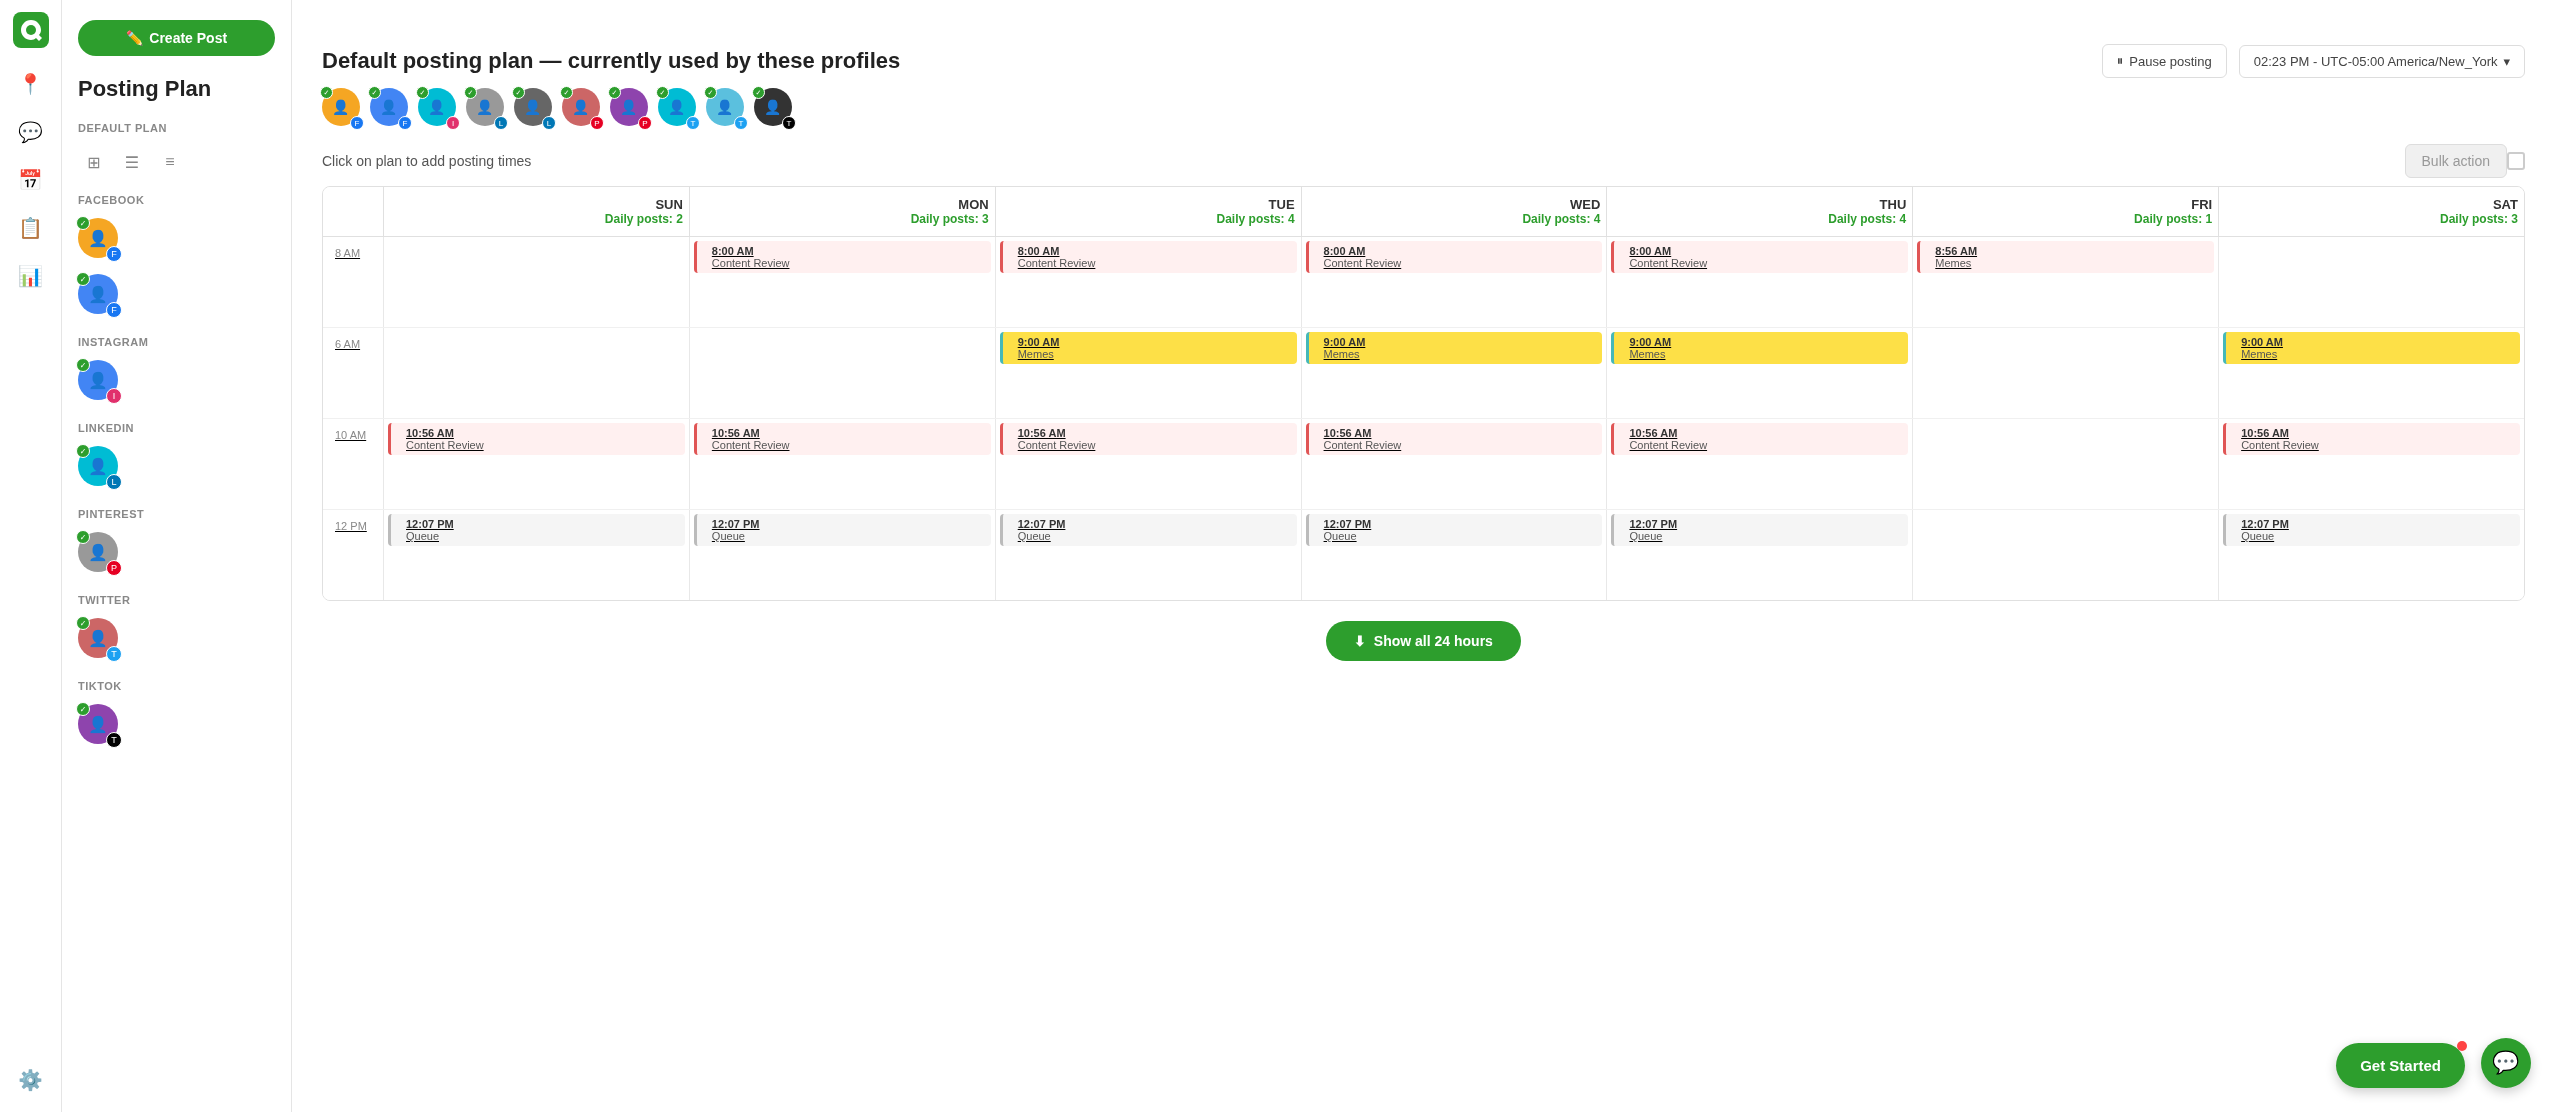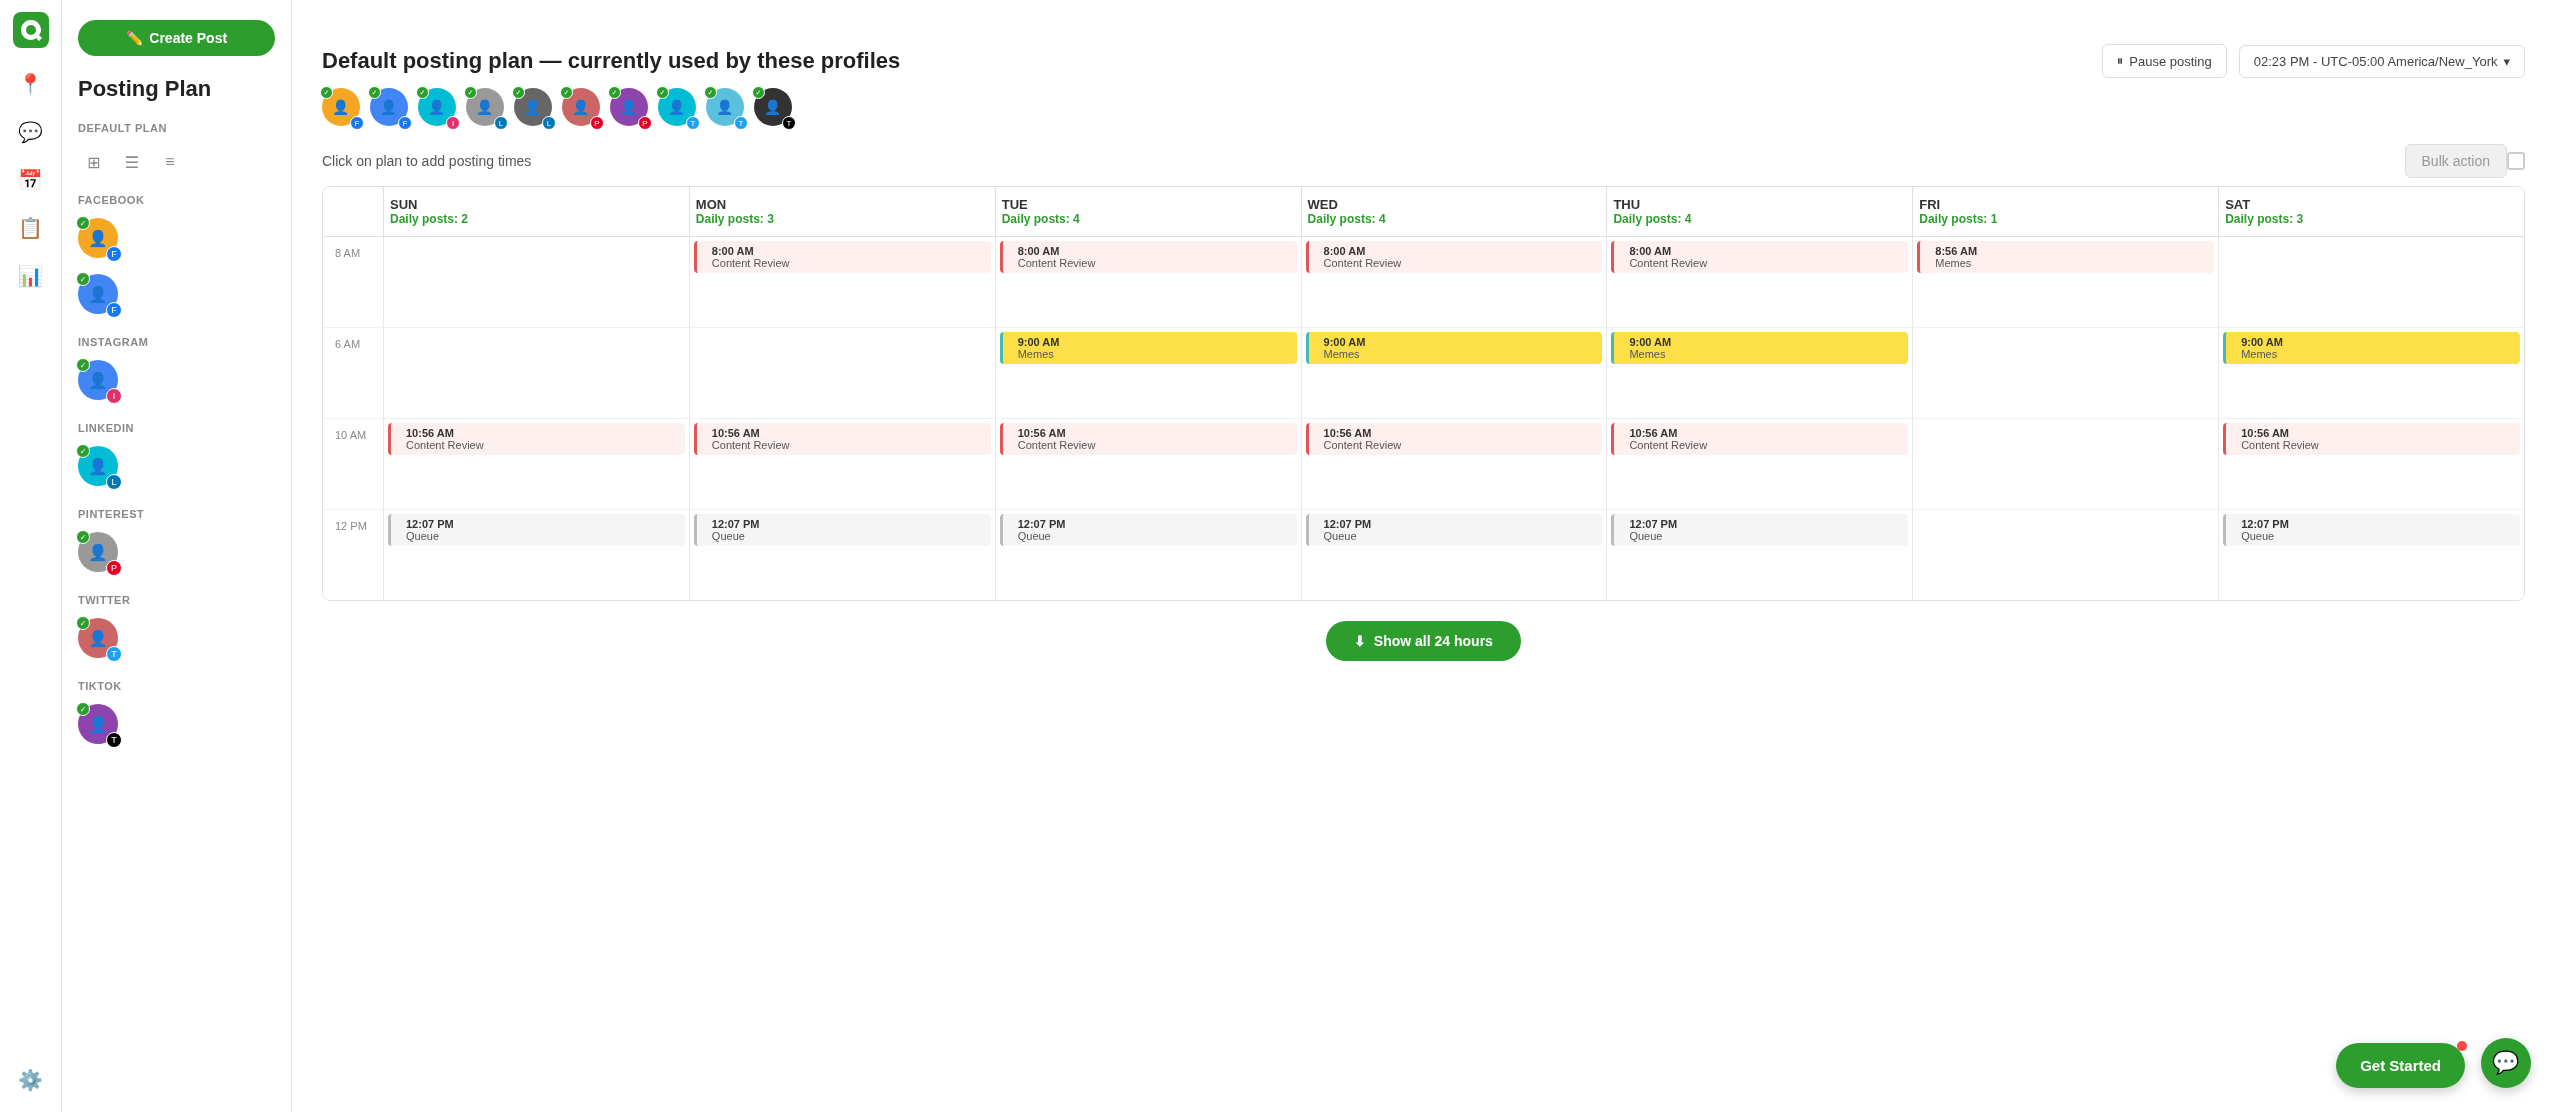--- a/index.html
+++ b/index.html
@@ -47,26 +47,26 @@
     
     .cal-header-row { padding: 0 30px 8px; display: flex; align-items: center; justify-content: space-between; }
     .click-plan-text { font-size: 14px; color: #555; }
     .bulk-action-area { display: flex; align-items: center; gap: 0; }
     .bulk-action-btn { background: #f0f0f0; border: 1px solid #ddd; border-radius: 6px; padding: 8px 16px; font-size: 14px; color: #999; cursor: pointer; }
     .bulk-checkbox { width: 18px; height: 18px; border: 2px solid #ccc; border-radius: 3px; cursor: pointer; }
 
     
     .calendar { margin: 0 30px; border: 1px solid #e0e0e0; border-radius: 8px; overflow: hidden; }
     .cal-days-header { display: grid; grid-template-columns: 60px repeat(7, 1fr); background: #fff; border-bottom: 1px solid #e0e0e0; }
-    .cal-day-header { padding: 10px 6px; text-align: left; border-left: 1px solid #e0e0e0; }
+    .cal-day-header { padding: 10px 6px; text-align: right; border-left: 1px solid #e0e0e0; }
     .cal-day-header:first-child { border-left: none; }
     .cal-day-name { font-size: 13px; font-weight: 700; color: #333; }
     .cal-daily-posts { font-size: 12px; color: #2d9e2d; font-weight: 600; }
     .cal-time-col { font-size: 11px; color: #888; padding: 6px 8px; text-align: right; }
-    .cal-row { display: grid; grid-template-columns: 60px repeat(7, 1fr); min-height: 90px; border-bottom: 1px solid #f0f0f0; background: #fff; }
+    .cal-row { display: grid; grid-template-columns: 60px repeat(7, 1fr); min-height: 90px; border-bottom: 1px solid #f0f0f0; background: #fff; text-decoration: underline; }
     .cal-row:last-child { border-bottom: none; }
     .cal-cell { border-left: 1px solid #e8e8e8; padding: 4px; position: relative; min-height: 90px; }
     .cal-cell:first-child { border-left: none; }
     .time-label-cell { display: flex; align-items: flex-start; padding-top: 4px; border-left: none; }
 
     .post-block { border-radius: 4px; padding: 4px 15px; margin-bottom: 3px; font-size: 11px; cursor: pointer; }
     .post-block.red { background: #fff0f0; border-left: 3px solid #e05555; }
     .post-block.teal { background: #fde047; border-left: 3px solid #45b8b8; }
     .post-block.gray { background: #f5f5f5; border-left: 3px solid #bbb; }
     .post-block .post-time { font-weight: 600; color: #333; font-size: 11px; }

